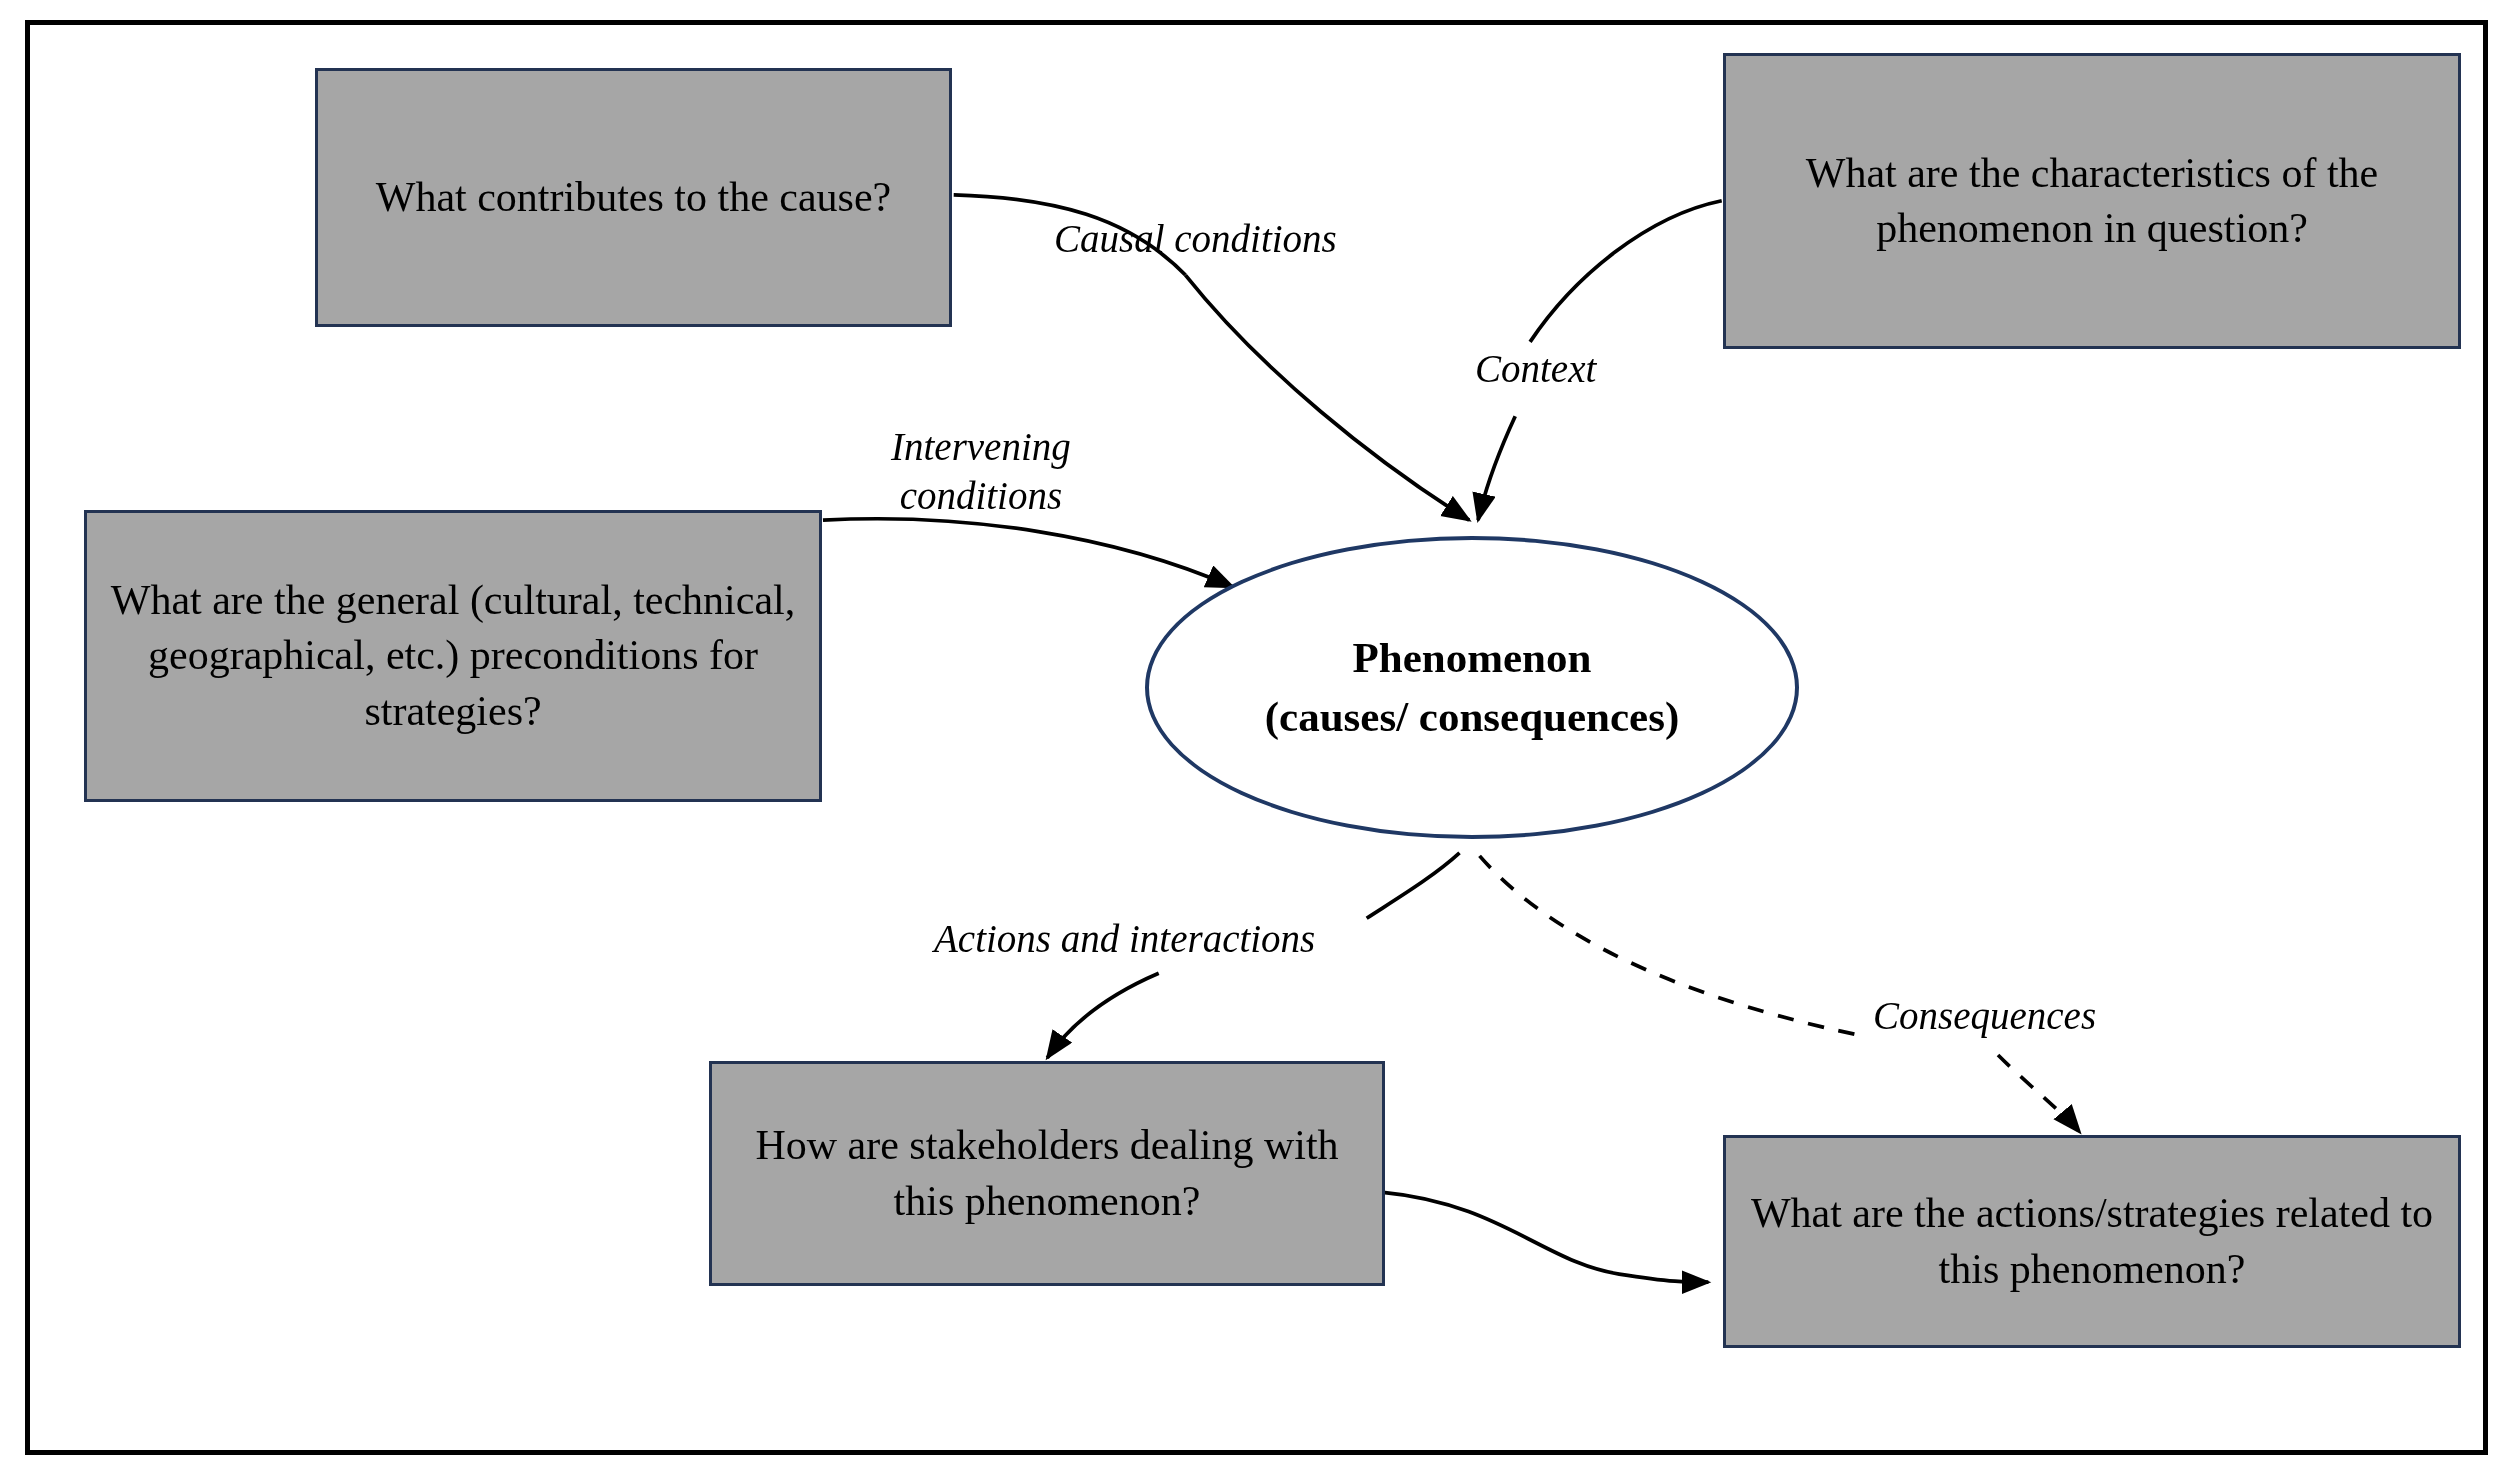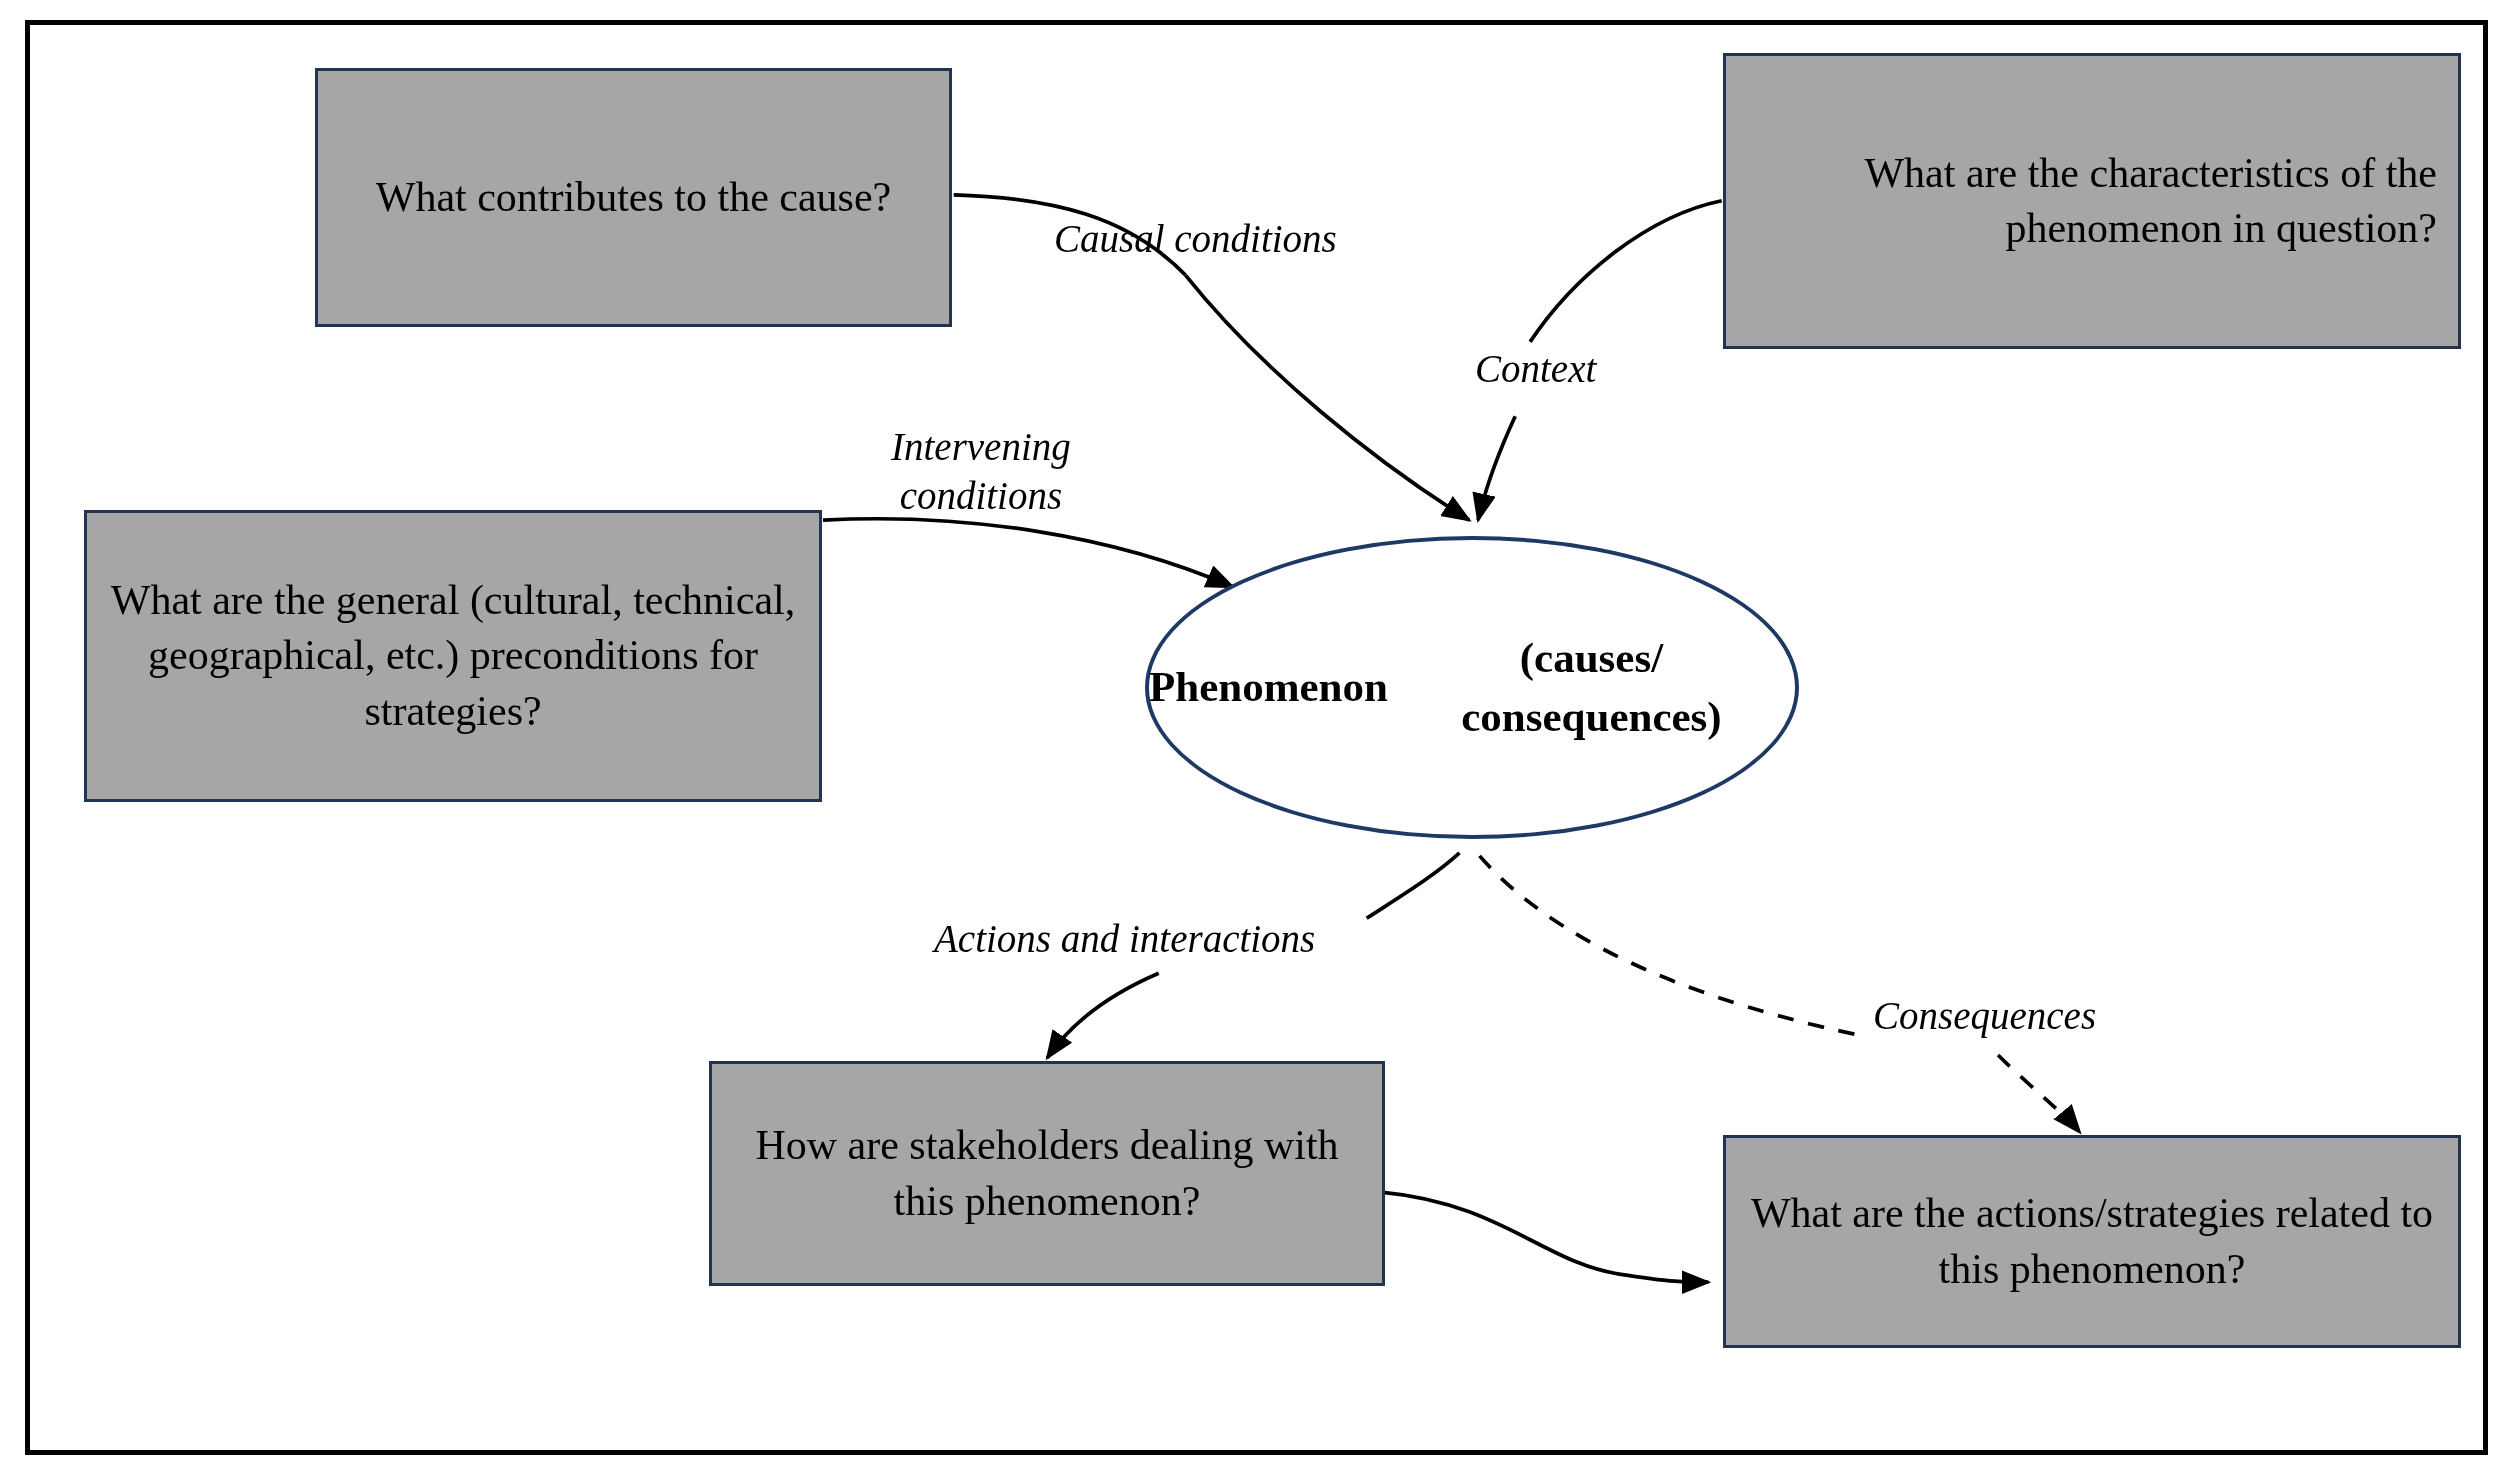--- a/index.html
+++ b/index.html
@@ -35,37 +35,37 @@
     align-items: center;
     justify-content: center;
     text-align: center;
     color: #000000;
     font-size: 42px;
     line-height: 1.32;
     padding: 0 21px;
     box-sizing: border-box;
   }
   #box-causal-conditions { left: 315px;  top: 68px;   width: 637px;  height: 259px; }
-  #box-characteristics   { left: 1723px; top: 53px;   width: 738px;  height: 296px; text-align: right; }
+  #box-characteristics   { left: 1723px; top: 53px;   width: 738px;  height: 296px; }
   #box-preconditions     { left: 84px;  top: 510px;  width: 738px;  height: 292px; justify-content: center; }
   #box-stakeholders      { left: 709px;  top: 1061px; width: 676px;  height: 225px; }
   #box-actions-strategies{ left: 1723px; top: 1135px; width: 738px;  height: 213px; }
 
   #phenomenon-ellipse {
     position: absolute;
     left: 1145px;
     top: 536px;
     width: 654px;
     height: 303px;
     border: 4.5px solid #1f3864;
     border-radius: 50%;
     background: #ffffff;
     box-sizing: border-box;
     display: flex;
-    flex-direction: row;
+    flex-direction: column;
     align-items: center;
     justify-content: center;
     text-align: center;
     font-weight: bold;
     font-size: 43px;
     line-height: 1.35;
     color: #000000;
   }
 
   .edge-label {

